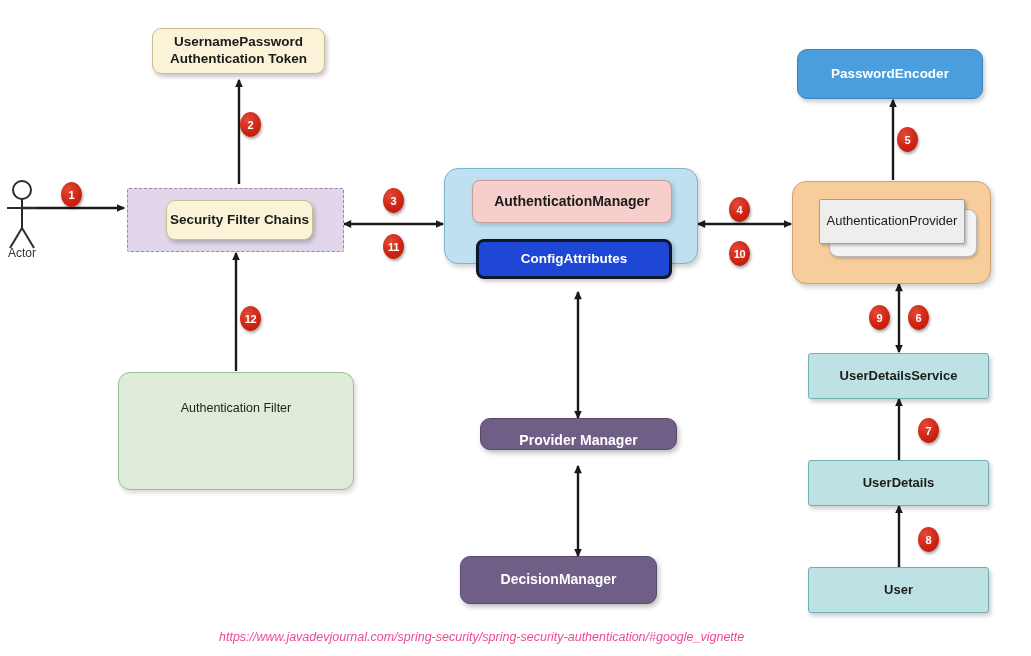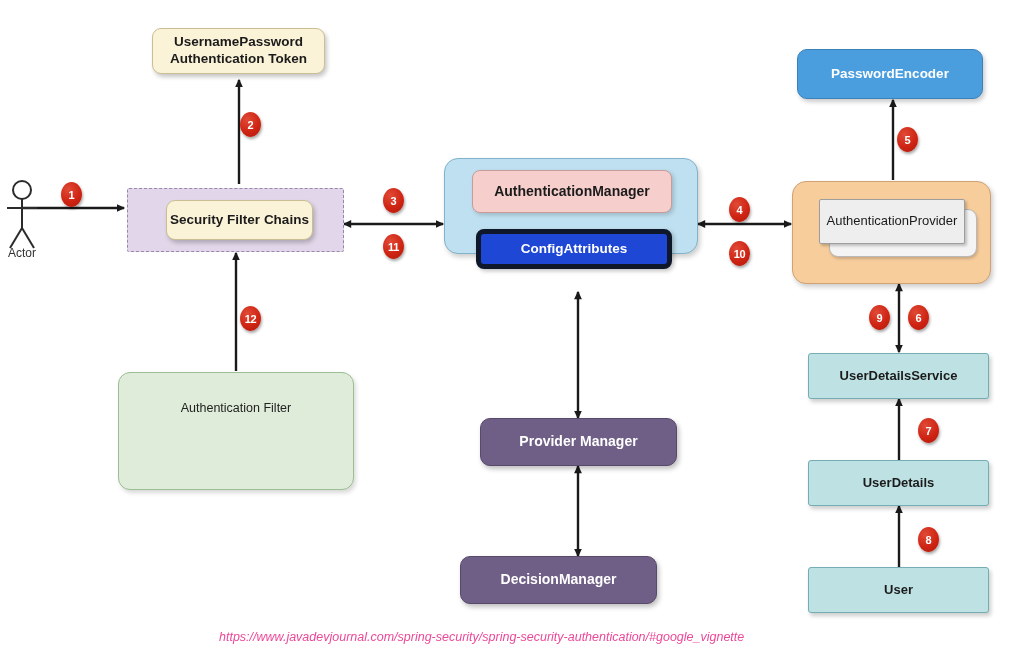--- a/index.html
+++ b/index.html
@@ -87,21 +87,21 @@
     border-radius: 8px;
     color: #1b1b1b;
     font-weight: bold;
     font-size: 14px;
     box-shadow: 2px 2px 4px rgba(0,0,0,0.18);
   }
 
   
   .box-blue-strong {
     background: #1f47d6;
-    border: 5px solid #0f172a;
+    border: 3px solid #0f172a;
     border-radius: 8px;
     color: #ffffff;
     font-weight: bold;
     font-size: 13.5px;
     box-shadow: 2px 2px 4px rgba(0,0,0,0.25);
   }
 
   
   .box-blue {
     background: #4a9ede;
@@ -250,30 +250,30 @@
   <div class="node group-lavender" style="left:127px; top:188px; width:217px; height:64px;">
     <div class="node box-cream" style="left:38px; top:11px; width:147px; height:40px; position:absolute;">
       <span>Security Filter Chains</span>
     </div>
   </div>
 
   <div class="node group-green" style="left:118px; top:372px; width:236px; height:118px;">
     <div class="group-green-label">Authentication Filter</div>
   </div>
 
-  <div class="node group-lblue" style="left:444px; top:158px; width:254px; height:96px;">
+  <div class="node group-lblue" style="left:444px; top:168px; width:254px; height:96px;">
     <div class="node box-pink" style="left:27px; top:11px; width:200px; height:43px; position:absolute;">
       <span>AuthenticationManager</span>
     </div>
     <div class="node box-blue-strong" style="left:31px; top:70px; width:196px; height:40px; position:absolute;">
       <span>ConfigAttributes</span>
     </div>
   </div>
 
-  <div class="node box-purple" style="left:480px; top:418px; width:197px; height:48px;">
+  <div class="node box-purple" style="left:480px; top:418px; width:197px; height:32px;align-items:flex-end;">
     <span>Provider Manager</span>
   </div>
 
   <div class="node box-purple" style="left:460px; top:556px; width:197px; height:48px;">
     <span>DecisionManager</span>
   </div>
 
   <div class="node box-blue" style="left:797px; top:49px; width:186px; height:50px;">
     <span>PasswordEncoder</span>
   </div>

